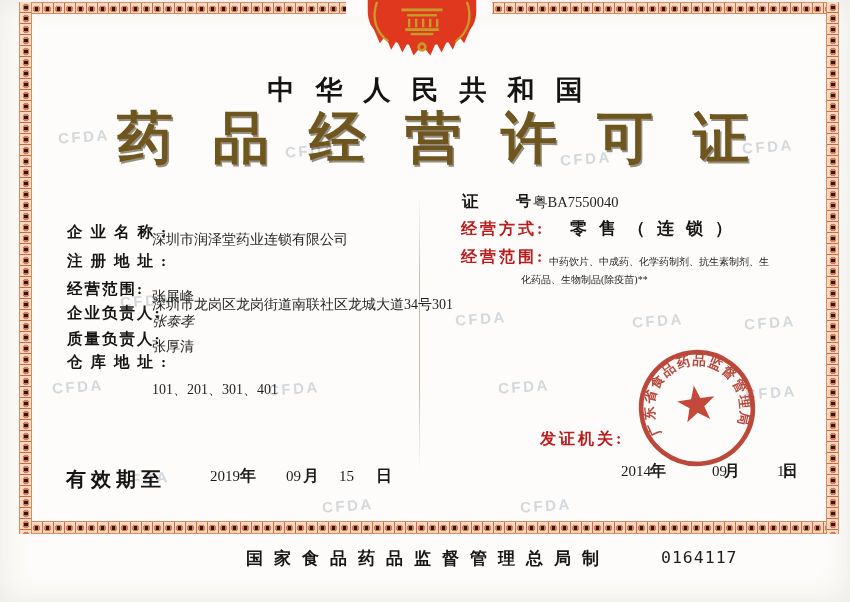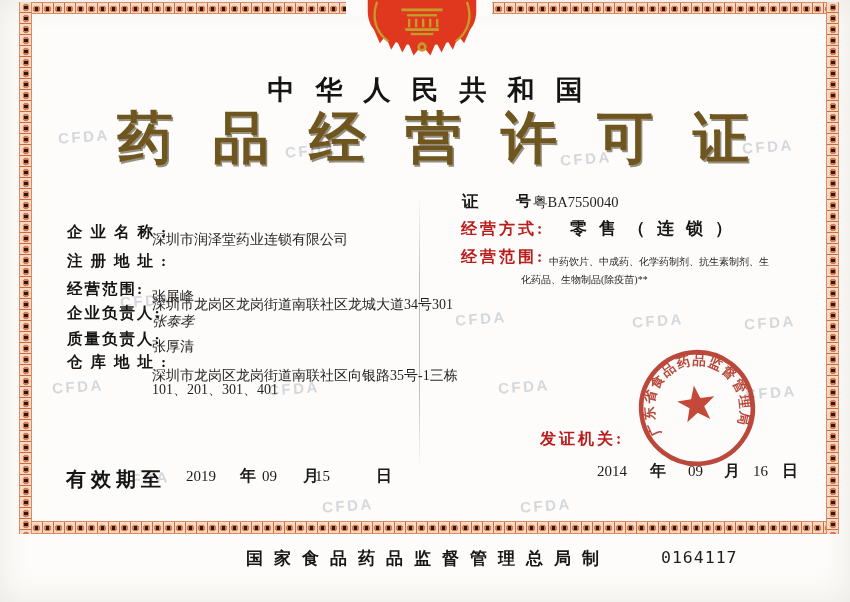--- a/index.html
+++ b/index.html
@@ -72,21 +72,21 @@
   
   .lbl { font-weight:bold; font-size:15.5px; color:#151515; }
   .ls4 { letter-spacing:8px; }
   .ls5 { letter-spacing:2px; }
   .val { font-size:14px; color:#1f1f1f; }
 
   .r-lbl { font-weight:bold; font-size:16px; letter-spacing:3px; color:#b91c1c; }
   .mode-val { font-weight:bold; font-size:17px; letter-spacing:12px; color:#161616; }
   .scope-val { font-size:10px; color:#1f1f1f; }
 
-  .num  { font-size:15px; }
+  .num  { font-size:15px;margin-left:24px; }
   .unit { font-size:16px; font-weight:bold; }
 
   .footer-maker {
     left:150px; width:545px; top:547px; text-align:center;
     font-size:17px; font-weight:bold; letter-spacing:11px; padding-left:11px; color:#161616;
   }
   .footer-serial {
     left:661px; top:548px; font-family:"DejaVu Sans Mono",monospace;
     font-size:16.5px; letter-spacing:1px; color:#1d1d1d;
   }
@@ -166,21 +166,20 @@
   <span class="abs lbl ls5" style="left:67px;top:279px;">经营范围:</span>
   <span class="abs val" style="left:152px;top:288px;">张展峰</span>
 
   <span class="abs lbl ls5" style="left:67px;top:303px;">企业负责人:</span>
   <span class="abs val" style="left:152px;top:313px;font-style:italic;">张泰孝</span>
 
   <span class="abs lbl ls5" style="left:67px;top:329px;">质量负责人:</span>
   <span class="abs val" style="left:152px;top:338px;">张厚清</span>
 
   <span class="abs lbl ls4" style="left:67px;top:352px;">仓库地址:</span>
-  <span class="abs val" style="left:152px;top:367px;">深圳市龙岗区龙岗街道南联社区向银路35号-1三栋</span>
   <span class="abs val" style="left:152px;top:381px;">101、201、301、401</span>
 
   <span class="abs r-lbl" style="left:540px;top:429px;">发证机关:</span>
   <div class="seal-box">
     <svg viewBox="0 0 118 118" width="122" height="122">
       <defs>
         <path id="sealArc" d="M 22.6,80 A 42,42 0 1 1 95.4,80" fill="none"></path>
       </defs>
       <circle cx="59" cy="59" r="54" fill="none" stroke="#b5392b" stroke-width="4.5"></circle>
       <path d="M59,37 L63.5,49.9 L77.1,50.1 L66.2,58.3 L70.2,71.4 L59,63.6 L47.8,71.4 L51.8,58.3 L40.9,50.1 L54.5,49.9 Z" fill="#c03a2b"></path>

